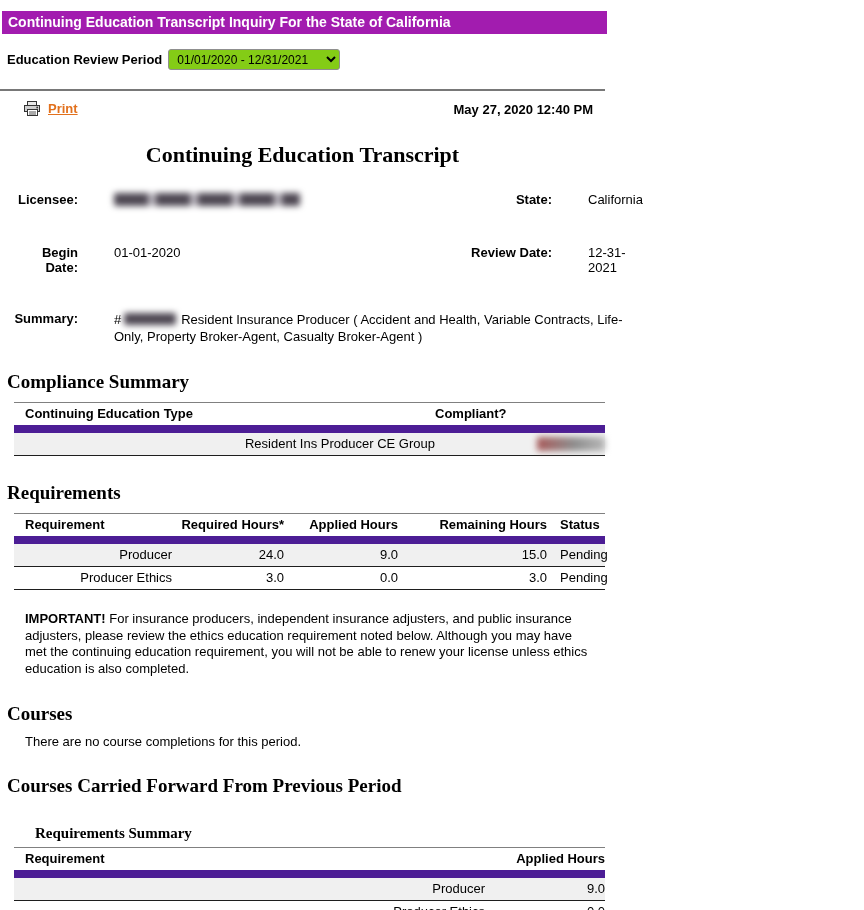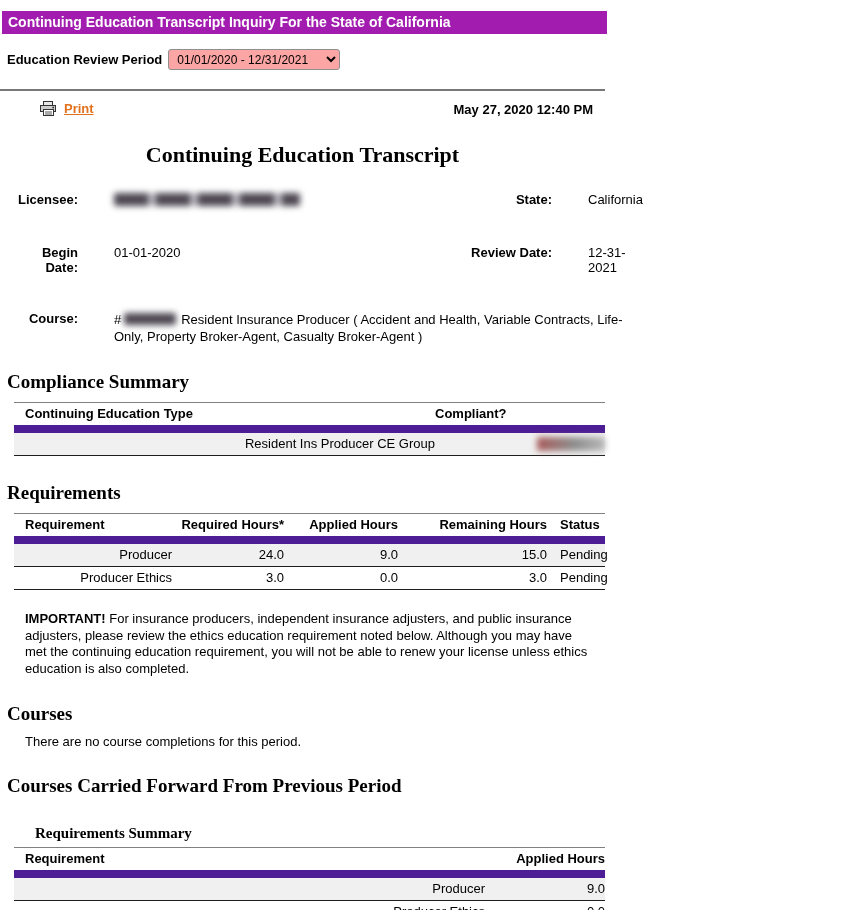--- a/index.html
+++ b/index.html
@@ -10,26 +10,26 @@
     overflow:hidden;
   }
   .topbar {
     margin:11px 2px 0 2px; width:605px; background:#a21caf; color:#fff;
     font-weight:bold; font-size:14px; padding:3px 8px 4px 6px;
   }
   .period-row { margin:15px 0 0 7px; display:flex; align-items:center; gap:6px;
     font-weight:bold; font-size:13px; }
   .period-row select {
     font-family:"Liberation Sans", sans-serif; font-size:12px; font-weight:normal;
-    color:#000; border:1px solid #8f8f8f; border-radius:3px; background:#fca5a5;
+    color:#000; border:1px solid #8f8f8f; border-radius:3px; background:#84cc16;
     padding:1px 4px; width:172px; height:21px;
   }
   .divider { width:605px; border:none; border-top:2px solid #787878; margin:19px 0 0 0; }
   .print-row { width:605px; margin-top:10px; position:relative; height:20px; }
-  .print-link { position:absolute; left:40px; top:0; color:#e2711d; font-weight:bold;
+  .print-link { position:absolute; left:24px; top:0; color:#e2711d; font-weight:bold;
     font-size:13px; text-decoration:none; display:flex; align-items:center; gap:7px; cursor:pointer; }
   .print-link .lbl { text-decoration:underline; }
   .timestamp { position:absolute; right:12px; top:1px; font-weight:bold; font-size:13px; }
   .page-title { width:605px; text-align:center; font-family:"Liberation Serif", serif;
     font-size:22px; font-weight:bold; margin-top:21px; }
   .info-grid { display:grid; grid-template-columns:78px 290px 112px auto;
     column-gap:13px; row-gap:10px; margin:24px 0 0 0; width:605px; align-items:start;gap:36px; }
   .info-label { font-weight:bold; text-align:right; white-space:pre-line; line-height:15px; }
   .info-value { line-height:15px; }
   .license-span { grid-column:2 / 5; line-height:17px; padding-right:14px; }
@@ -95,21 +95,21 @@
   <span class="info-value"><span class="redact redact-name"></span></span>
   <span class="info-label">State:</span>
   <span class="info-value">California</span>
 
   <span class="info-label">Begin
 Date:</span>
   <span class="info-value">01-01-2020</span>
   <span class="info-label">Review Date:</span>
   <span class="info-value">12-31-2021</span>
 
-  <span class="info-label">Course:</span>
+  <span class="info-label">Summary:</span>
   <span class="info-value license-span"><span>#</span><span class="redact redact-license"></span><span>Resident Insurance Producer ( Accident and Health,  Variable Contracts,  Life-Only,  Property Broker-Agent,  Casualty Broker-Agent )</span></span>
 </div>
 
 <h2 class="section">Compliance Summary</h2>
 
 <table class="tbl-main">
   <colgroup>
       <col style="width:421px">
       <col>
     </colgroup>

